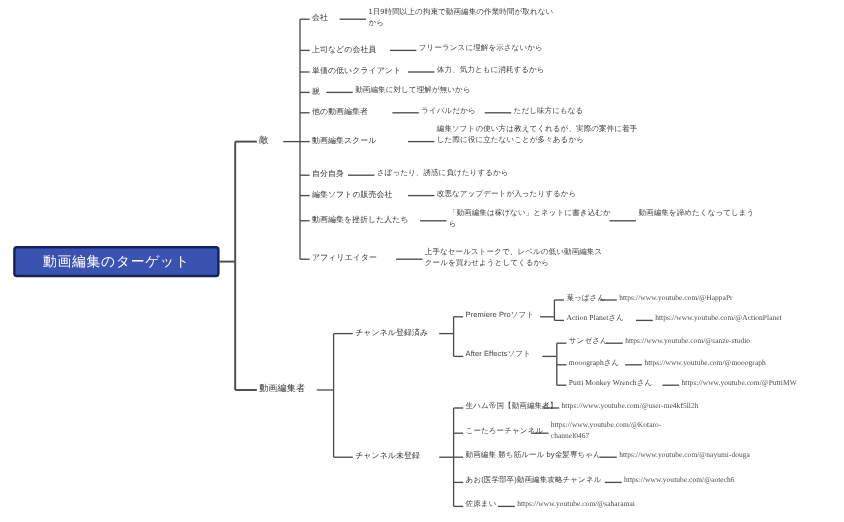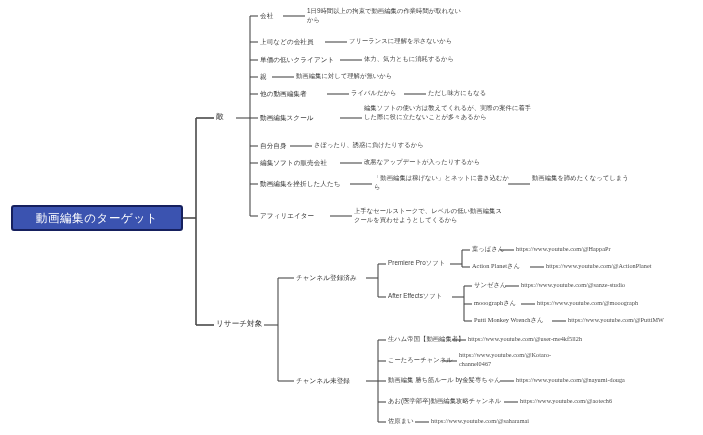--- a/index.html
+++ b/index.html
@@ -136,21 +136,21 @@
   </svg>
 
   <div id="root-node">
     <span class="root-label">動画編集のターゲット</span>
   </div>
 
   <div class="node branch-label nowrap" style="left:216px;top:112px;">
     <span>敵</span>
   </div>
   <div class="node branch-label nowrap" style="left:216px;top:319px;">
-    <span>リサーチ対象</span>
+    <span>動画編集者</span>
   </div>
 
   <div class="node lvl2 nowrap" style="left:260px;top:11px;"><span>会社</span></div>
   <div class="node lvl3" style="left:307px;top:7px;width:158px;"><span>1日9時間以上の拘束で動画編集の作業時間が取れないから</span></div>
 
   <div class="node lvl2 nowrap" style="left:260px;top:37px;"><span>上司などの会社員</span></div>
   <div class="node lvl3 nowrap" style="left:349px;top:37px;"><span>フリーランスに理解を示さないから</span></div>
 
   <div class="node lvl2 nowrap" style="left:260px;top:55px;"><span>単価の低いクライアント</span></div>
   <div class="node lvl3 nowrap" style="left:364px;top:55px;"><span>体力、気力ともに消耗するから</span></div>

